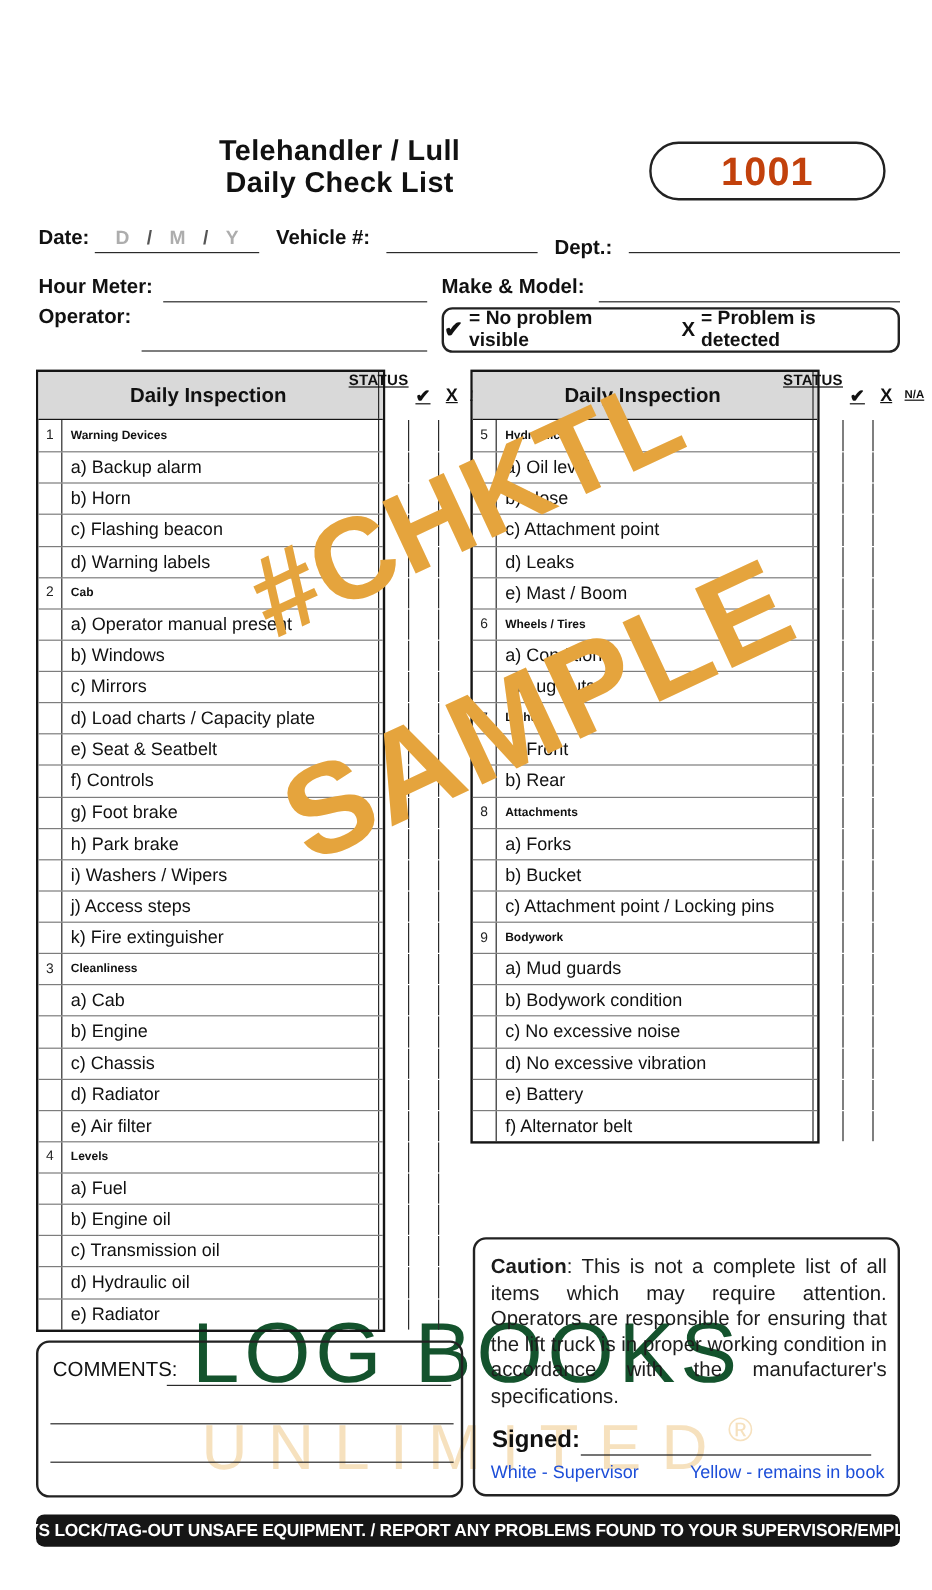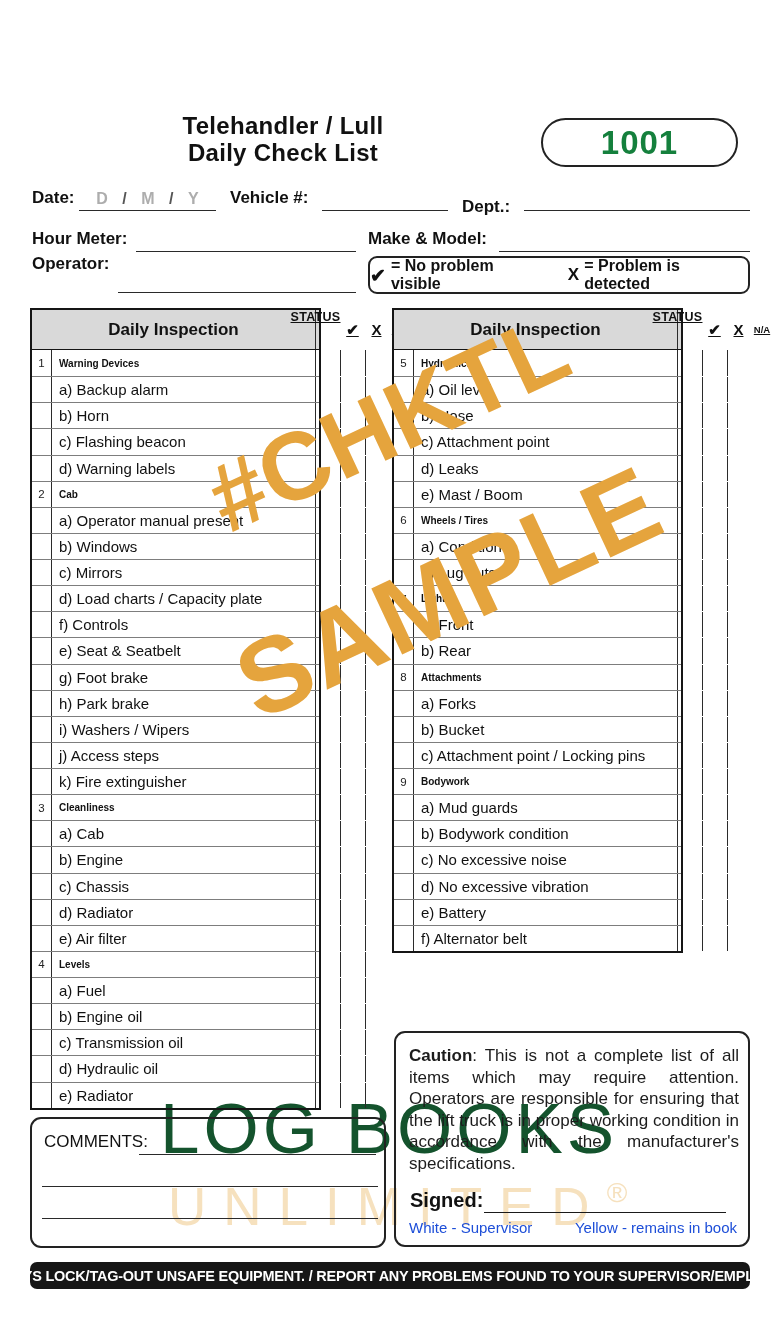--- a/index.html
+++ b/index.html
@@ -16,21 +16,21 @@
   .wm-brand2 .reg { font-size:28px; letter-spacing:0; vertical-align:23px; }
   .wm-tag { color:#E5A43D; font-weight:bold; z-index:60; transform:rotate(-25deg); }
   .wm-tag1 { left:196px; top:368px; font-size:96px; letter-spacing:1px; }
   .wm-tag2 { left:222px; top:532px; font-size:106px; letter-spacing:2px; }
 
   
   .title { position:absolute; left:133px; top:112px; width:300px; text-align:center; z-index:10;
            font-size:24px; font-weight:bold; line-height:27px; letter-spacing:0.3px; }
   .badge { position:absolute; left:541px; top:118px; width:197px; height:49px; z-index:10;
            border:2.5px solid #222; border-radius:25px; display:flex; align-items:center; justify-content:center; }
-  .badge span { color:#15803d; font-size:33px; font-weight:bold; letter-spacing:1px; }
+  .badge span { color:#c2410c; font-size:33px; font-weight:bold; letter-spacing:1px; }
 
   .flabel { position:absolute; z-index:10; font-size:17px; font-weight:bold; }
   .fline  { position:absolute; z-index:10; height:24px; border-bottom:1.6px solid #2a2a2a; }
   .dmy { display:flex; align-items:flex-end; justify-content:space-around; padding:0 10px 2px 10px;
          font-size:16px; font-weight:bold; }
   .dmy .ltr { color:#ADADAD; }
   .dmy .sl { color:#555; }
 
   .legend { position:absolute; left:368px; top:256px; width:382px; height:38px; z-index:10;
             border:2px solid #222; border-radius:9px; display:flex; align-items:center; justify-content:center; gap:22px;
@@ -213,28 +213,28 @@
         </div>
         <div class="trow">
           <div class="c-num"></div>
           <div class="c-label">d) Load charts / Capacity plate</div>
           <div class="c-box"></div>
           <div class="c-box"></div>
           <div class="c-box"></div>
         </div>
         <div class="trow">
           <div class="c-num"></div>
+          <div class="c-label">e) Seat &amp; Seatbelt</div>
+          <div class="c-box"></div>
+          <div class="c-box"></div>
+          <div class="c-box"></div>
+        </div>
+        <div class="trow">
+          <div class="c-num"></div>
           <div class="c-label">f) Controls</div>
-          <div class="c-box"></div>
-          <div class="c-box"></div>
-          <div class="c-box"></div>
-        </div>
-        <div class="trow">
-          <div class="c-num"></div>
-          <div class="c-label">e) Seat &amp; Seatbelt</div>
           <div class="c-box"></div>
           <div class="c-box"></div>
           <div class="c-box"></div>
         </div>
         <div class="trow">
           <div class="c-num"></div>
           <div class="c-label">g) Foot brake</div>
           <div class="c-box"></div>
           <div class="c-box"></div>
           <div class="c-box"></div>

